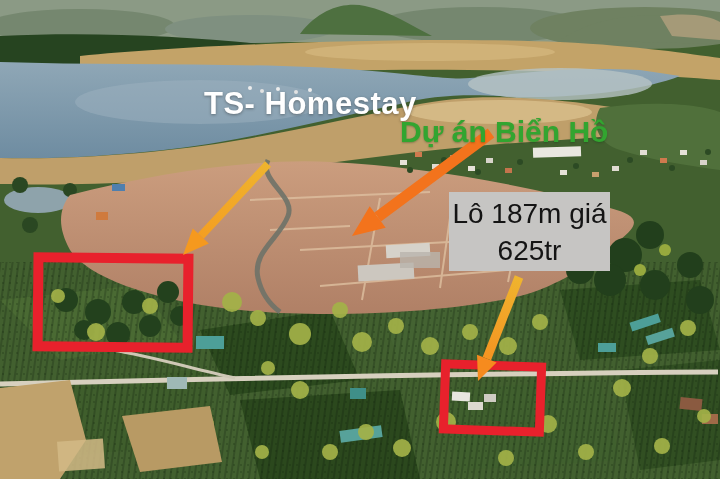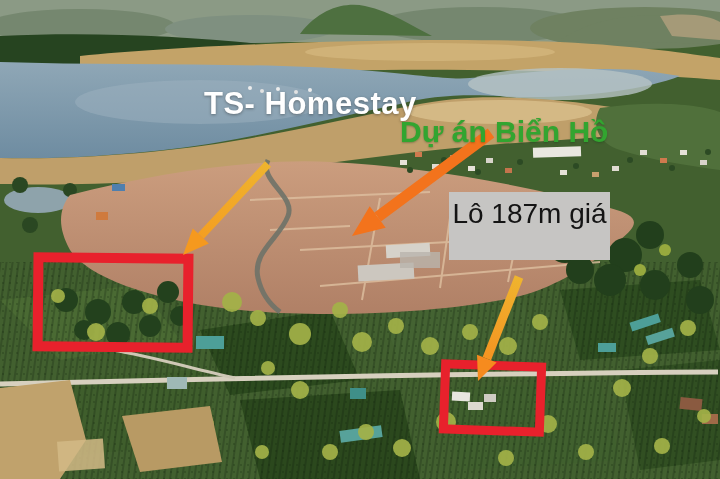--- a/index.html
+++ b/index.html
@@ -15,21 +15,21 @@
     left:204px;top:86px;color:#ffffff;font-size:31px;font-weight:700;
     line-height:35px;letter-spacing:.5px;
     text-shadow:0 1px 3px rgba(40,40,40,.45);
   }
   .project{
     left:400px;top:116px;width:250px;text-align:left;
     color:#32a530;font-size:30px;font-weight:700;line-height:32px;
     text-shadow:0 1px 2px rgba(20,60,20,.35);
   }
   .price-label{
-    left:449px;top:192px;width:161px;height:68px;
+    left:449px;top:192px;width:161px;height:79px;
     background:#c6c5c3;color:#141414;font-size:28px;font-weight:400;
     line-height:37px;text-align:center;padding-top:3px;box-sizing:border-box;
     white-space:pre;
   }
   .hl-rect{position:absolute;border:10px solid #e8212c;box-sizing:border-box;}
   .hl-rect-left{left:33px;top:253px;width:160px;height:99px;transform:rotate(.6deg);}
   .hl-rect-right{left:440px;top:361px;width:105px;height:74px;border-width:9px;transform:rotate(2deg);}
   .arrows{position:absolute;left:0;top:0;width:720px;height:479px;pointer-events:none;}
 </style>
 </head>
@@ -275,15 +275,15 @@
     <g>
       <line x1="519" y1="277" x2="486.8" y2="358.7" stroke="url(#goldC)" stroke-width="9"></line>
       <polygon points="478,381 477,354.8 496.6,362.6" fill="#f68b1e"></polygon>
     </g>
   </svg>
 
   <div class="overlay headline"><span>TS- Homestay</span><br></div>
 
   <div class="overlay project"><span>Dự án Biển Hồ</span><br></div>
 
-  <div class="overlay price-label"><span>Lô 187m giá</span><br></div>
+  <div class="overlay price-label"><span>Lô 187m giá</span><br><span>625tr</span></div>
 
 </div>
 
 </body></html>

